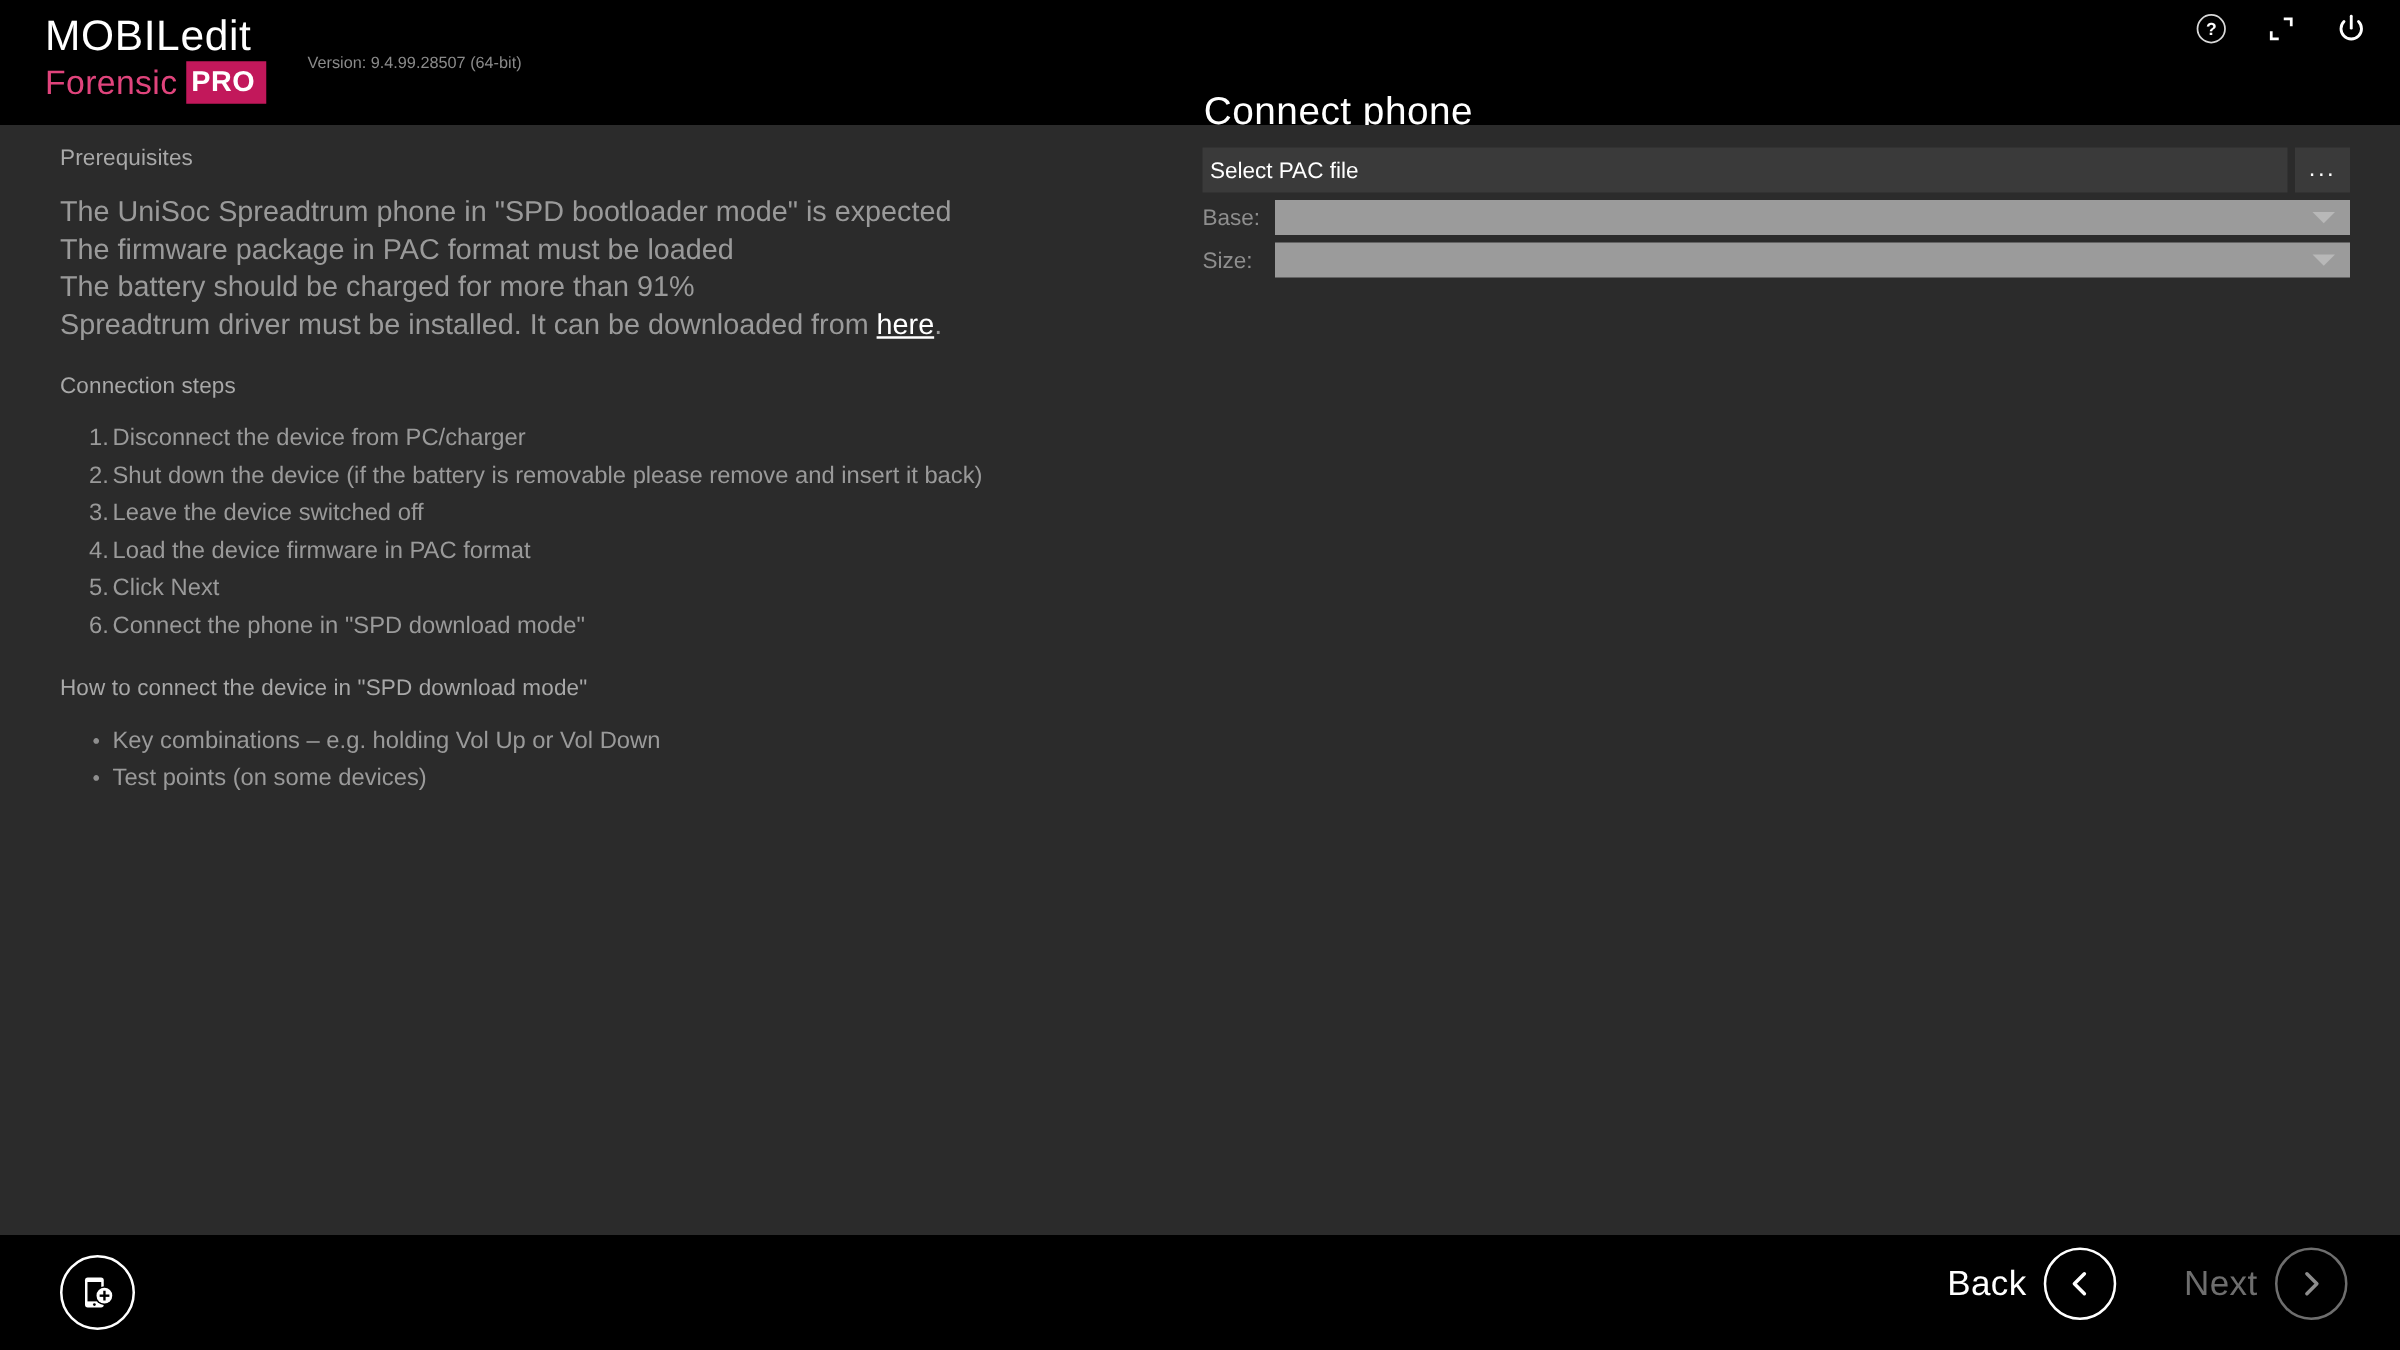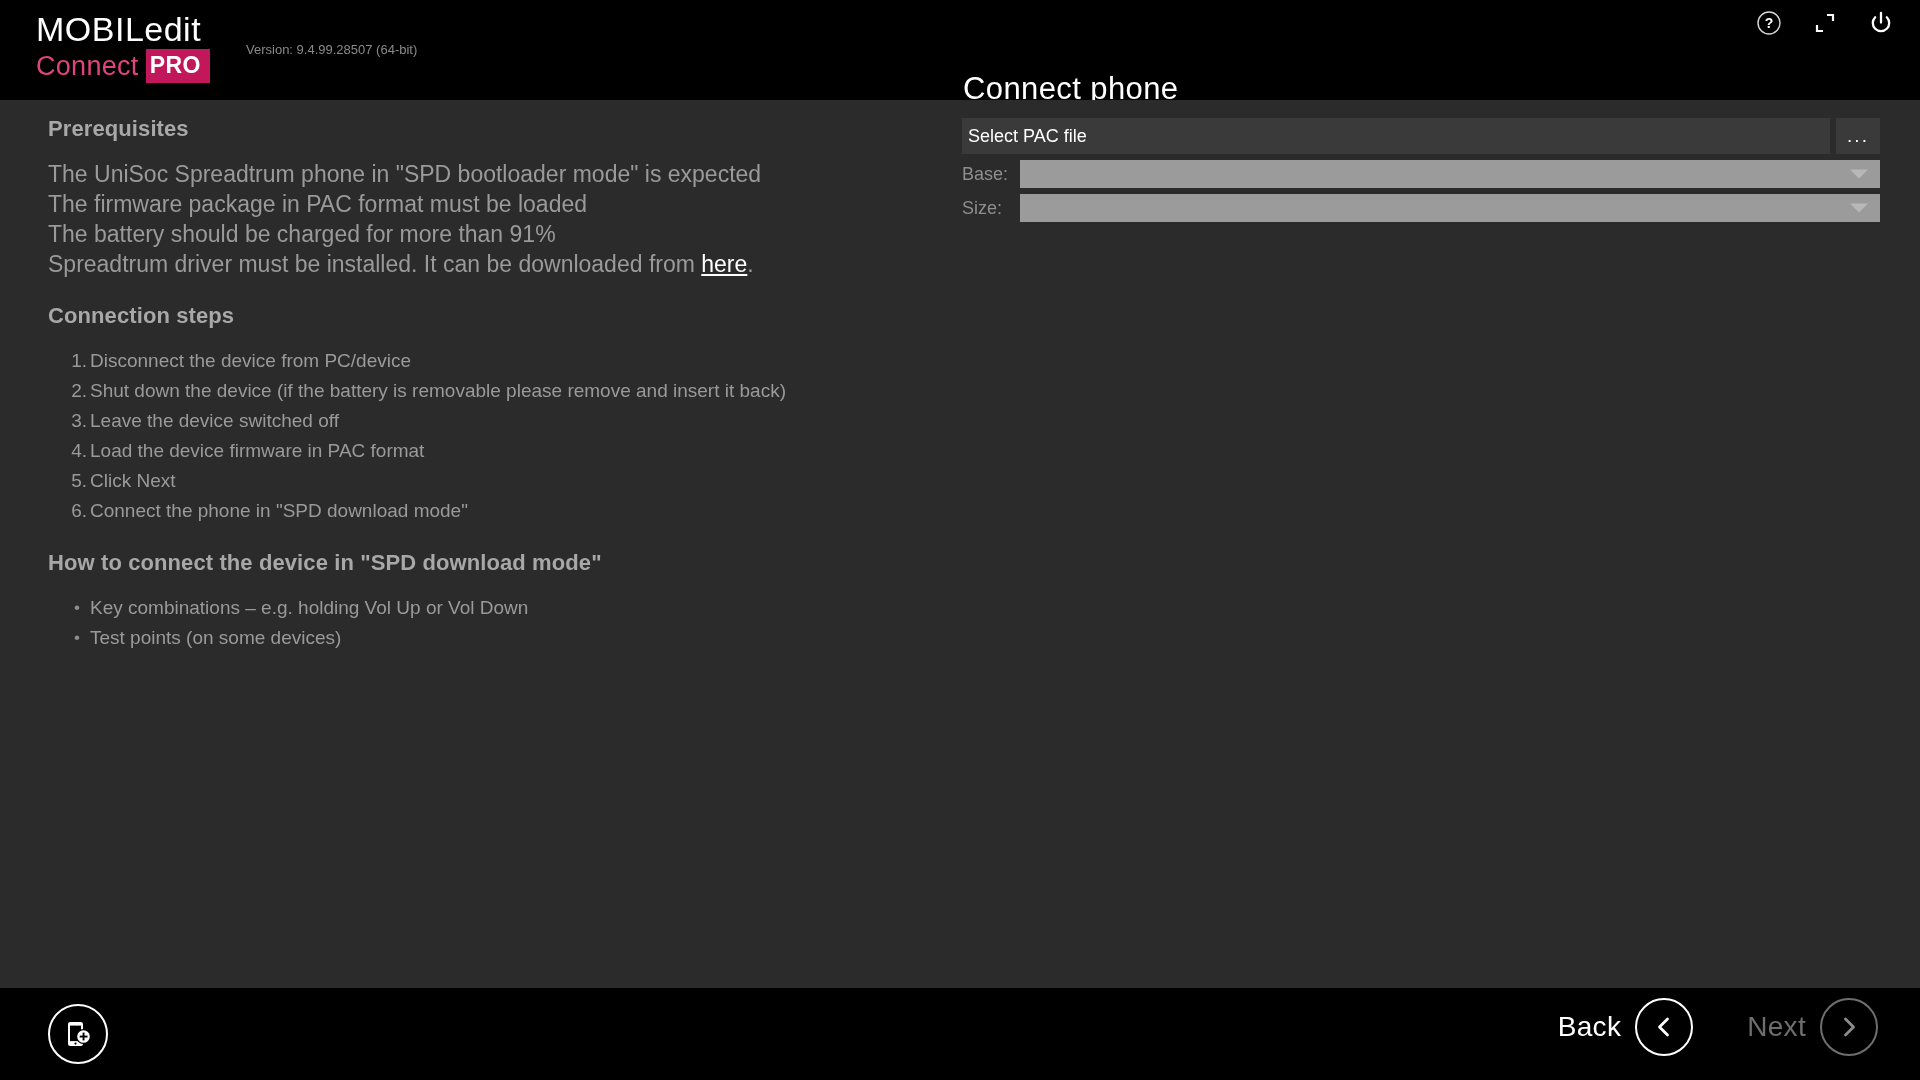--- a/index.html
+++ b/index.html
@@ -67,21 +67,21 @@
     width: 1920px; height: 888px;
     background: #2b2b2b;
   }
 
   
   .left-pane {
     position: absolute; left: 48px; top: 16px;
     width: 880px;
   }
   .sec-head {
-    font-size: 22px; font-weight: 700; color: #a8a8a8;
+    font-size: 18px; font-weight: 400; color: #a8a8a8;
     margin-bottom: 17px; letter-spacing: 0.1px;
   }
   .sec-head.spaced { margin-top: 24px; }
   .prereq-line {
     font-size: 23px; color: #9a9a9a; line-height: 30px;
     font-weight: 300;
   }
   .prereq-line a {
     color: #ffffff; text-decoration: underline;
   }
@@ -195,21 +195,21 @@
 </head>
 <body>
 
 <div class="app">
 
   <div class="topbar">
 
     <div class="brand">
       <div class="brand-line1">MOBILedit</div>
       <div class="brand-line2">
-        <span class="brand-forensic">Connect</span>
+        <span class="brand-forensic">Forensic</span>
         <span class="brand-pro">PRO</span>
       </div>
     </div>
 
     <div class="version">Version: 9.4.99.28507 (64-bit)</div>
 
     <div class="page-title">Connect phone</div>
 
     <div class="win-icons">
       <div class="win-icon">
@@ -240,21 +240,21 @@
       <div class="sec-head">Prerequisites</div>
 
       <div class="prereq-line">The UniSoc Spreadtrum phone in "SPD bootloader mode" is expected</div>
       <div class="prereq-line">The firmware package in PAC format must be loaded</div>
       <div class="prereq-line">The battery should be charged for more than 91%</div>
       <div class="prereq-line"><span>Spreadtrum driver must be installed. It can be downloaded from </span><a href="#">here</a><span>.</span></div>
 
       <div class="sec-head spaced">Connection steps</div>
 
       <ol class="steps">
-        <li>Disconnect the device from PC/device</li>
+        <li>Disconnect the device from PC/charger</li>
         <li>Shut down the device (if the battery is removable please remove and insert it back)</li>
         <li>Leave the device switched off</li>
         <li>Load the device firmware in PAC format</li>
         <li>Click Next</li>
         <li>Connect the phone in "SPD download mode"</li>
       </ol>
 
       <div class="sec-head spaced">How to connect the device in "SPD download mode"</div>
 
       <ul class="bullets">

